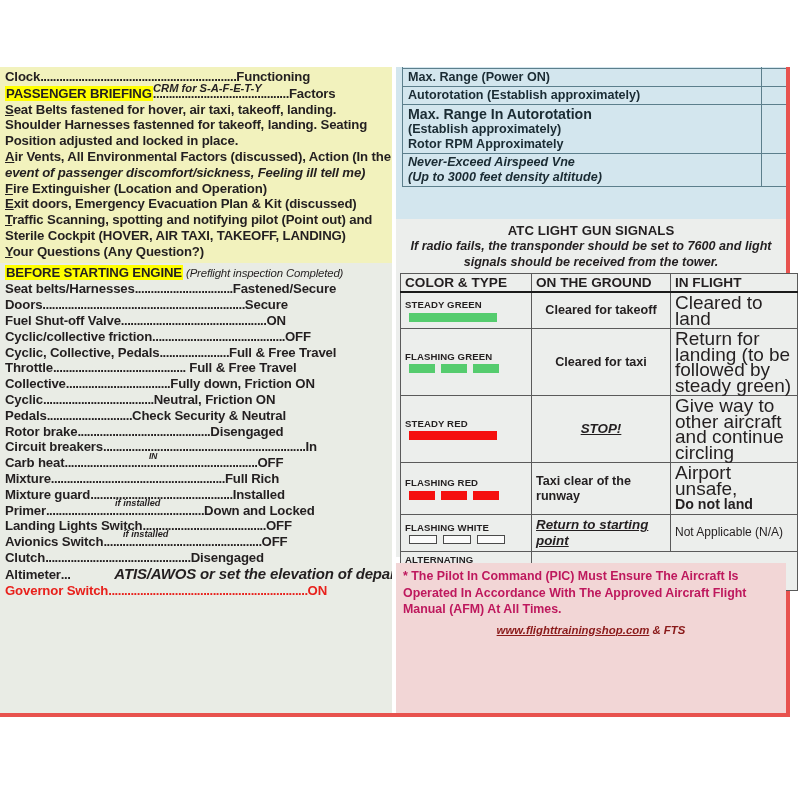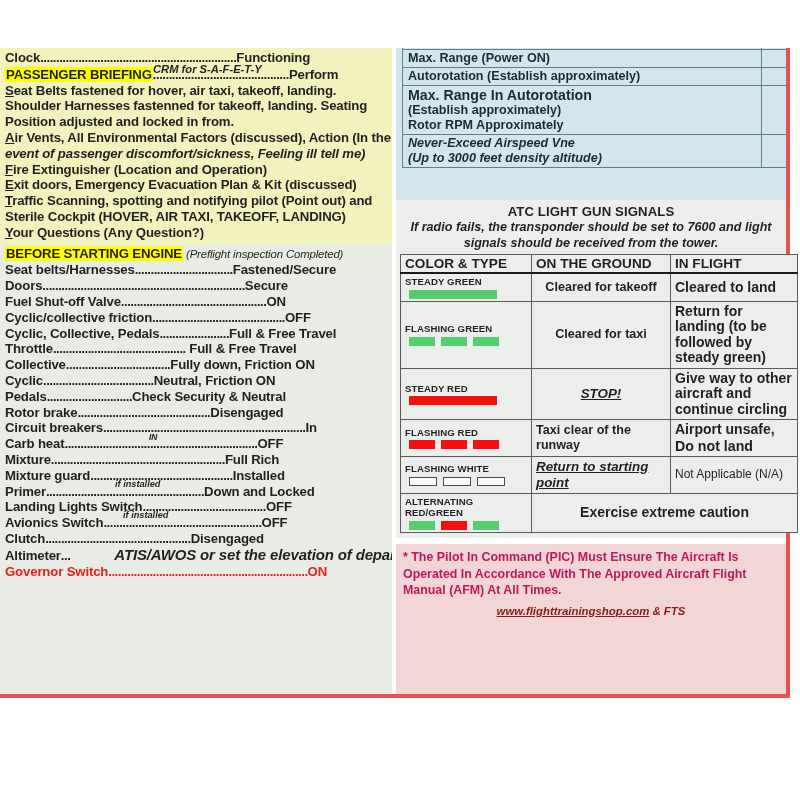--- a/index.html
+++ b/index.html
@@ -1,18 +1,18 @@
 <!DOCTYPE html>
 <html><head>
 <meta charset="utf-8">
 <style>
   html,body{margin:0;padding:0;background:#ffffff;}
   body{width:800px;height:800px;font-family:"Liberation Sans",sans-serif;-webkit-font-smoothing:none;}
 
-  #sheet{position:absolute;left:0;top:48px;width:790px;height:650px;
+  #sheet{position:absolute;left:0;top:67px;width:790px;height:650px;
          border-bottom:4px solid #e8524e;border-right:4px solid #e8524e;
          box-sizing:border-box;background:#fff;}
 
   
   #leftcol{position:absolute;left:0;top:0;width:392px;height:646px;background:#e9ece5;
            box-sizing:border-box;overflow:hidden;}
   #yellowbox{background:#f2f2bd;padding:2px 5px 3px 5px;}
   #greybox{padding:1px 5px 0 5px;}
 
   .ln{font-size:13.2px;font-weight:bold;color:#231f20;line-height:15.8px;
@@ -48,21 +48,21 @@
   table.atc{border-collapse:collapse;width:374px;margin:3px auto 0 auto;
             border:1px solid #b91c1c;table-layout:fixed;}
   table.atc th,table.atc td{border:1px solid #5a5a5a;padding:2px 4px;vertical-align:middle;
             background:#eceeec;color:#231f20;}
   table.atc th{font-size:13.6px;font-weight:bold;text-align:left;border-bottom:2px solid #1a1a1a;
             padding:1px 4px;}
   .cA{width:122px;}.cB{width:130px;}.cC{width:118px;}
   .ctyp{font-size:9.6px;font-weight:bold;letter-spacing:0.1px;line-height:11.5px;}
   .cmid{font-size:12.6px;font-weight:bold;text-align:center;line-height:15px;}
   .cmid.lft{text-align:left;}
-  .cfl{font-size:14px;font-weight:bold;line-height:15.5px;}
+  .cfl{font-size:19px;font-weight:normal;line-height:15.5px;}
   .cfl.small{font-size:12px;font-weight:normal;}
   .big2{font-size:14.2px;font-weight:bold;}
   .stop{font-size:13.4px;font-weight:bold;font-style:italic;text-decoration:underline;}
   .bars{margin-top:2px;display:flex;gap:6px;padding-left:4px;}
   .bar{height:9px;}
   .bar.w1{width:88px;}
   .bar.w3{width:26px;}
   .g{background:#55cc6e;}
   .r{background:#f5100f;}
   .w{background:#fbfbfb;border:1px solid #4a4a4a;height:7px;}
@@ -79,27 +79,27 @@
 <div id="sheet">
 
   <div id="leftcol">
 
     <div id="yellowbox">
       <div class="ln">
         <span>Clock</span><span class="lead">..............................................................</span><span>Functioning</span>
       </div>
 
       <div class="ln" style="margin-top:1px;">
-        <span class="hl">PASSENGER BRIEFING</span><span class="lead">...........................................</span><span>Perform</span>
+        <span class="hl">PASSENGER BRIEFING</span><span class="lead">...........................................</span><span>Factors</span>
         <span class="sup smallcrm" style="left:148px;top:-5px;">CRM for S-A-F-E-T-Y</span>
       </div>
 
       <div class="ln"><span class="u">S</span><span>eat Belts fastened for hover, air taxi, takeoff, landing.</span></div>
       <div class="ln"><span>Shoulder Harnesses fastenned for takeoff, landing. Seating</span></div>
-      <div class="ln"><span>Position adjusted  and locked in from.</span></div>
+      <div class="ln"><span>Position adjusted  and locked in place.</span></div>
       <div class="ln"><span class="u">A</span><span>ir Vents, All Environmental Factors (discussed), Action (In the</span></div>
       <div class="ln it"><span>event of passenger discomfort/sickness, Feeling ill tell me)</span></div>
       <div class="ln"><span class="u">F</span><span>ire Extinguisher (Location and Operation)</span></div>
       <div class="ln"><span class="u">E</span><span>xit doors, Emergency Evacuation Plan &amp; Kit (discussed)</span></div>
       <div class="ln"><span class="u">T</span><span>raffic Scanning, spotting and notifying pilot (Point out) and</span></div>
       <div class="ln"><span>Sterile Cockpit (HOVER, AIR TAXI, TAKEOFF, LANDING)</span></div>
       <div class="ln"><span class="u">Y</span><span>our Questions (Any Question?)</span></div>
     </div>
 
     <div id="greybox">

